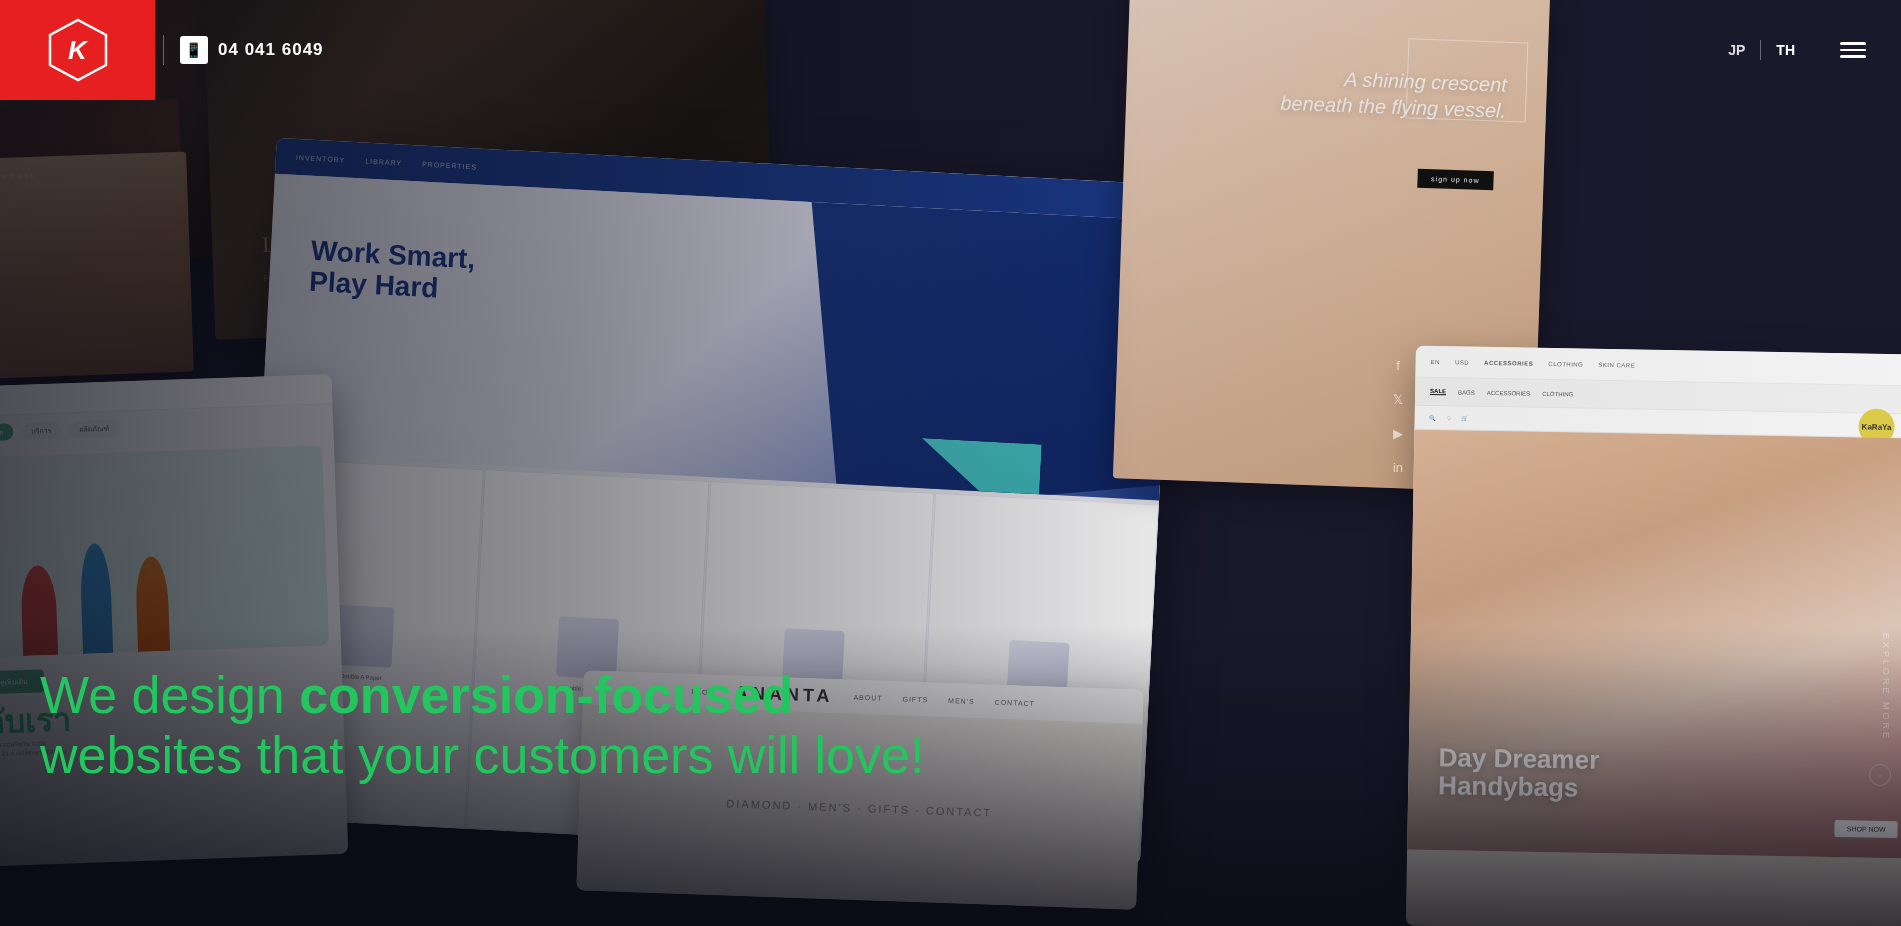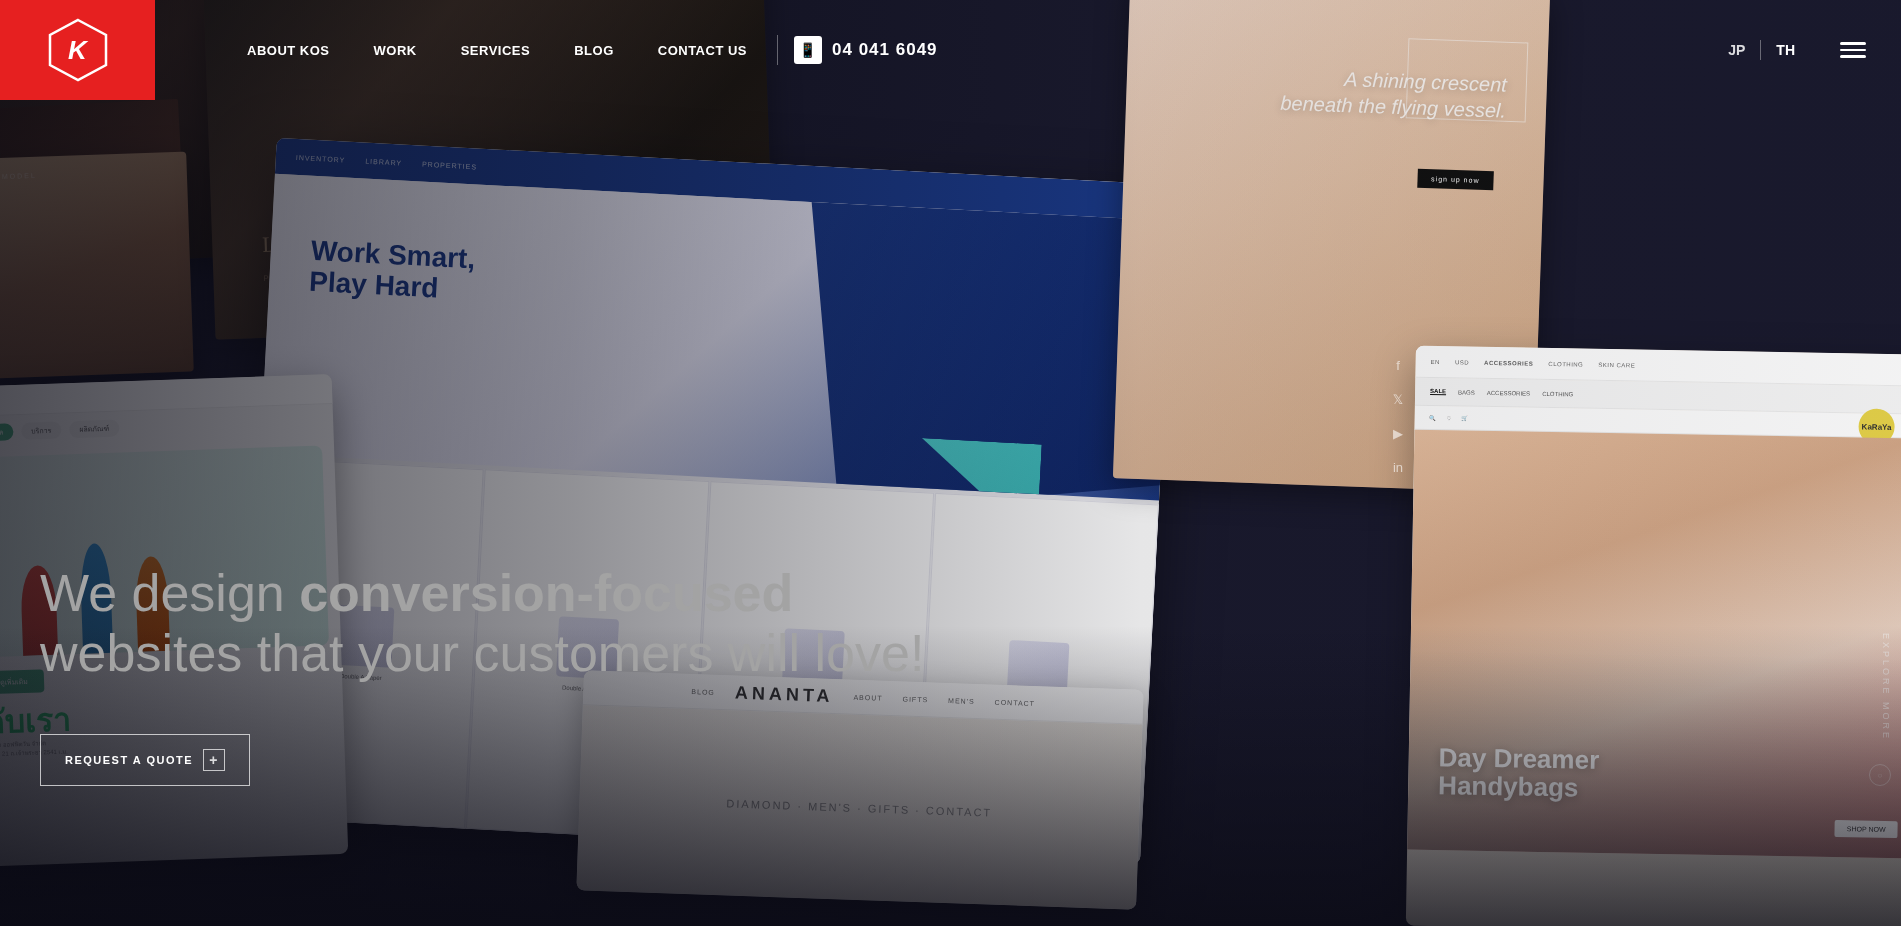--- a/index.html
+++ b/index.html
@@ -612,21 +612,21 @@
     
     .hero-content {
       position: absolute;
       bottom: 140px;
       left: 40px;
       z-index: 100;
     }
 
     .hero-headline {
       font-size: 52px;
-      color: #a3a3a3;
+      color: #22c55e;
       font-weight: 400;
       line-height: 1.15;
       max-width: 900px;
     }
 
     .hero-headline .highlight {
       font-weight: 900;
     }
 
     .hero-cta {
@@ -813,27 +813,20 @@
 
   <div class="logo-wrapper">
     <div class="logo-hexagon">
       <svg viewBox="0 0 68 68" width="68" height="68">
         <polygon points="34,4 62,19 62,49 34,64 6,49 6,19" fill="none" stroke="white" stroke-width="2.5"></polygon>
       </svg>
       <span class="logo-k">K</span>
     </div>
   </div>
 
-  <div class="nav-links">
-    <a class="nav-link">ABOUT KOS</a>
-    <a class="nav-link">WORK</a>
-    <a class="nav-link">SERVICES</a>
-    <a class="nav-link">BLOG</a>
-    <a class="nav-link">CONTACT US</a>
-  </div>
 
   <div class="nav-divider"></div>
 
   <div class="phone-section">
     <div class="phone-icon">📱</div>
     <span class="phone-number">04 041 6049</span>
   </div>
 
   <div class="nav-right">
     <span class="lang-btn">JP</span>
@@ -845,26 +838,20 @@
       <div class="menu-line"></div>
     </div>
   </div>
 
 </nav>
 
 <div class="hero-content">
   <div class="hero-headline">
     <span>We design  </span><span class="highlight">conversion-focused</span><span> websites that your customers will love!</span>
   </div>
-  <div class="hero-cta">
-    <button class="cta-btn">
-      <span>REQUEST A QUOTE</span>
-      <div class="cta-btn-icon">+</div>
-    </button>
-  </div>
 </div>
 
 <div class="social-bar" style="right: 480px; top: 45%;">
   <span class="social-icon">f</span>
   <span class="social-icon">𝕏</span>
   <span class="social-icon">▶</span>
   <span class="social-icon">in</span>
 </div>
 
 </body></html>

